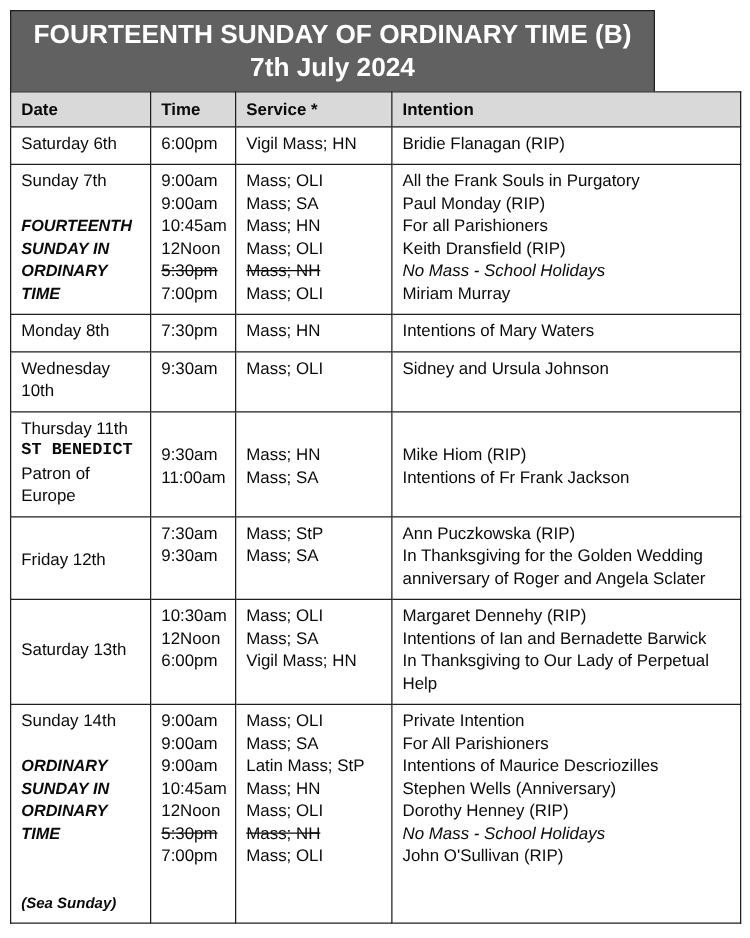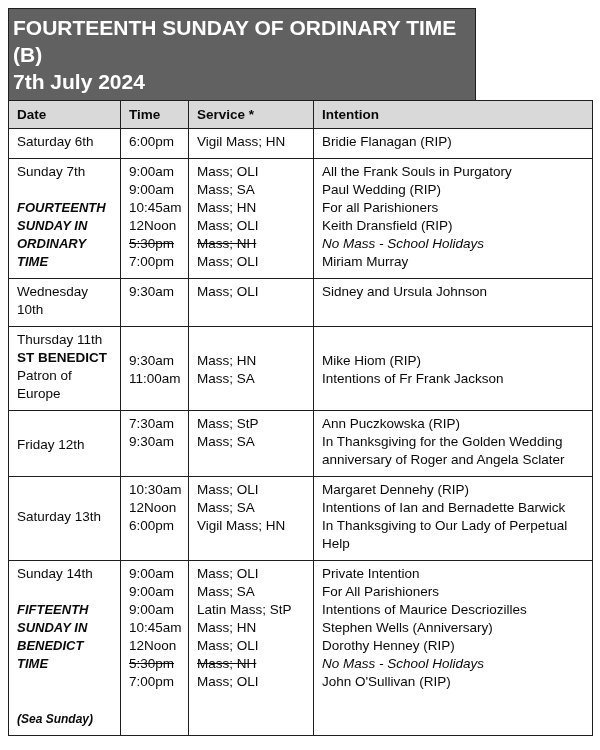--- a/index.html
+++ b/index.html
@@ -7,22 +7,22 @@
     --title-fg:#ffffff;
     --colhead-bg:#d9d9d9;
     --border:#1f1f1f;
     --ink:#0a0a0a;
   }
   *{box-sizing:border-box;}
   html,body{margin:0;padding:0;background:#ffffff;}
   body{font-family:"Liberation Sans", sans-serif;color:var(--ink);}
   .page{width:600px;min-height:750px;padding:8px;}
   .title-band{
-    width:468px;background:var(--title-bg);color:var(--title-fg);
-    font-weight:bold;font-size:21px;line-height:27px;
+    width:516px;background:var(--title-bg);color:var(--title-fg);
+    text-align:center;font-weight:bold;font-size:21px;line-height:27px;
     padding:5px 4px;border:1px solid var(--border);border-bottom:none;
   }
   table.schedule{
     width:584px;border-collapse:collapse;table-layout:fixed;
   }
   table.schedule, table.schedule th, table.schedule td{
     border:1px solid var(--border);
   }
   col.c-date{width:112px;}
   col.c-time{width:68px;}
@@ -33,21 +33,21 @@
     font-size:13.5px;font-weight:bold;padding:6px 8px;
   }
   td.cell{
     vertical-align:top;padding:4px 4px 7px 8px;font-size:13.5px;
   }
   td.cell.mid{vertical-align:middle;}
   td.cell.off1{padding-top:25px;}
   .line{line-height:18px;min-height:18px;white-space:normal;}
   .line.struck{text-decoration:line-through;}
   .line.italic{font-style:italic;}
-  .line.bold{font-weight:bold;}
+  .line.bold{font-weight:bold;font-family:Liberation Mono, monospace;}
   .line.bold-italic{font-weight:bold;font-style:italic;font-size:13px;}
   .line.bold-italic-small{font-weight:bold;font-style:italic;font-size:12px;margin-top:37px;}
 </style>
 </head>
 <body>
 
 <div class="page">
 
   <div class="title-band">
     <div>FOURTEENTH SUNDAY OF ORDINARY TIME (B)</div>
@@ -101,29 +101,43 @@
           <td class="cell service-cell">
             <div class="line">Mass; OLI</div>
             <div class="line">Mass; SA</div>
             <div class="line">Mass; HN</div>
             <div class="line">Mass; OLI</div>
             <div class="line struck">Mass; NH</div>
             <div class="line">Mass; OLI</div>
           </td>
           <td class="cell intention-cell">
             <div class="line">All the Frank Souls in Purgatory</div>
-            <div class="line">Paul Wedding (RIP)</div>
+            <div class="line">Paul Monday (RIP)</div>
             <div class="line">For all Parishioners</div>
             <div class="line">Keith Dransfield (RIP)</div>
             <div class="line italic">No Mass - School Holidays</div>
             <div class="line">Miriam Murray</div>
           </td>
         </tr>
         <tr>
           <td class="cell date-cell">
+            <div class="line normal">Monday 8th</div>
+          </td>
+          <td class="cell time-cell">
+            <div class="line">7:30pm</div>
+          </td>
+          <td class="cell service-cell">
+            <div class="line">Mass; HN</div>
+          </td>
+          <td class="cell intention-cell">
+            <div class="line">Intentions of Mary Waters</div>
+          </td>
+        </tr>
+        <tr>
+          <td class="cell date-cell">
             <div class="line normal">Wednesday 10th</div>
           </td>
           <td class="cell time-cell">
             <div class="line">9:30am</div>
           </td>
           <td class="cell service-cell">
             <div class="line">Mass; OLI</div>
           </td>
           <td class="cell intention-cell">
             <div class="line">Sidney and Ursula Johnson</div>
@@ -183,21 +197,21 @@
           <td class="cell intention-cell">
             <div class="line">Margaret Dennehy (RIP)</div>
             <div class="line">Intentions of Ian and Bernadette Barwick</div>
             <div class="line">In Thanksgiving to Our Lady of Perpetual Help</div>
           </td>
         </tr>
         <tr>
           <td class="cell date-cell">
             <div class="line normal">Sunday 14th</div>
             <div class="line normal">&nbsp;</div>
-            <div class="line bold-italic">FIFTEENTH SUNDAY IN BENEDICT TIME</div>
+            <div class="line bold-italic">ORDINARY SUNDAY IN ORDINARY TIME</div>
             <div class="line bold-italic-small">(Sea Sunday)</div>
           </td>
           <td class="cell time-cell">
             <div class="line">9:00am</div>
             <div class="line">9:00am</div>
             <div class="line">9:00am</div>
             <div class="line">10:45am</div>
             <div class="line">12Noon</div>
             <div class="line struck">5:30pm</div>
             <div class="line">7:00pm</div>

